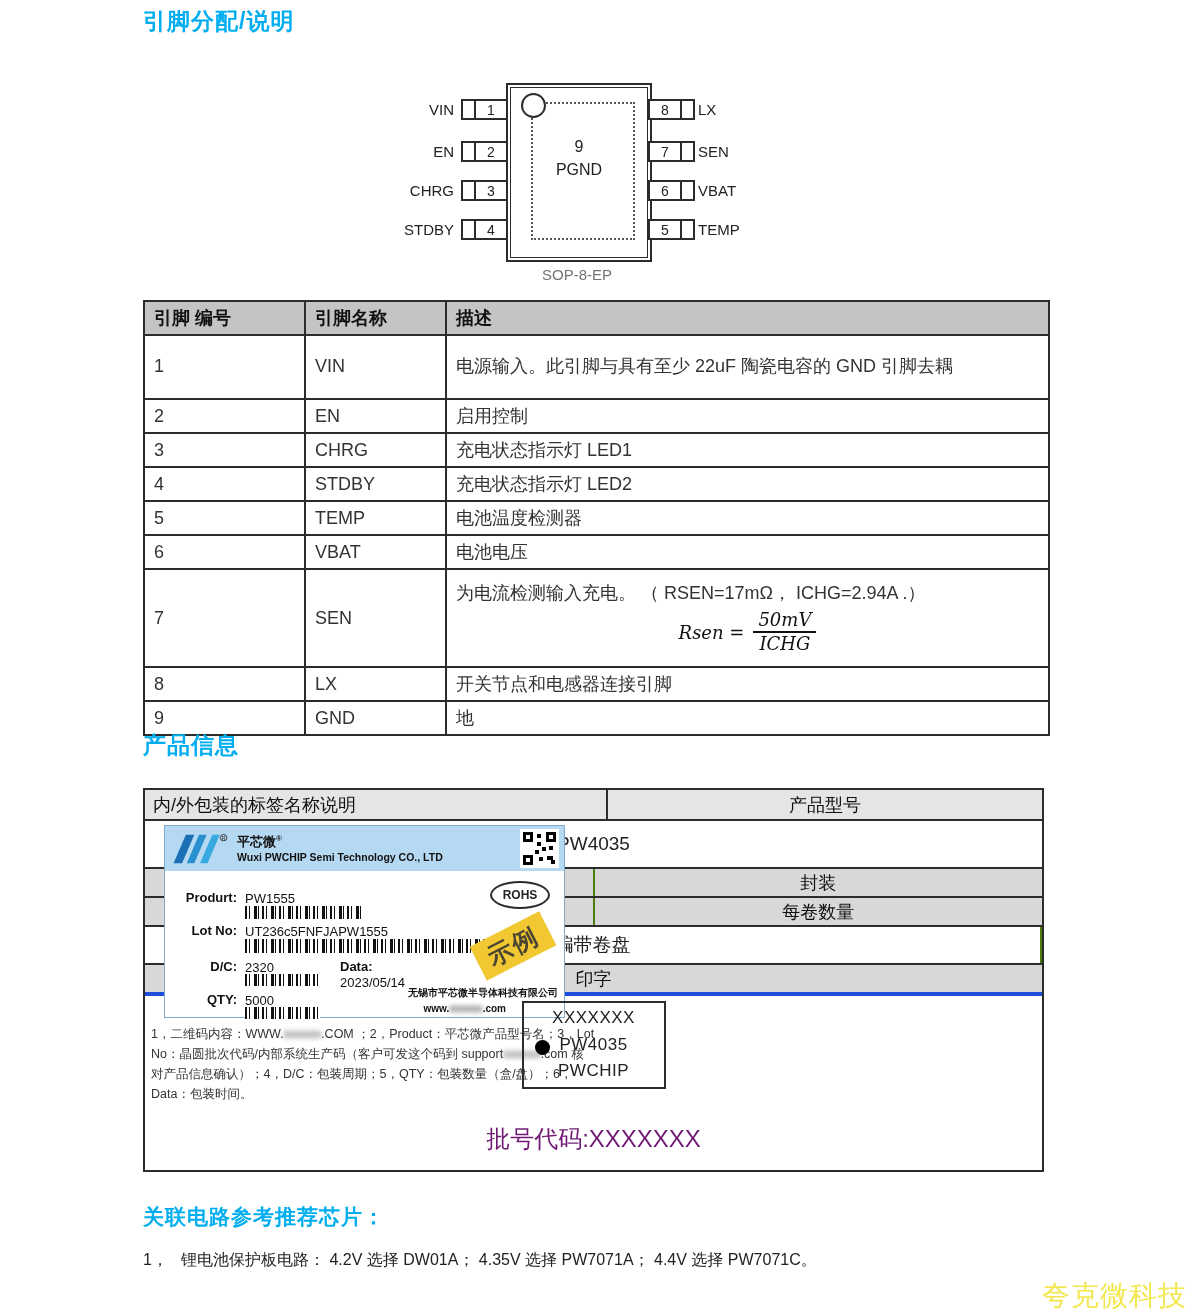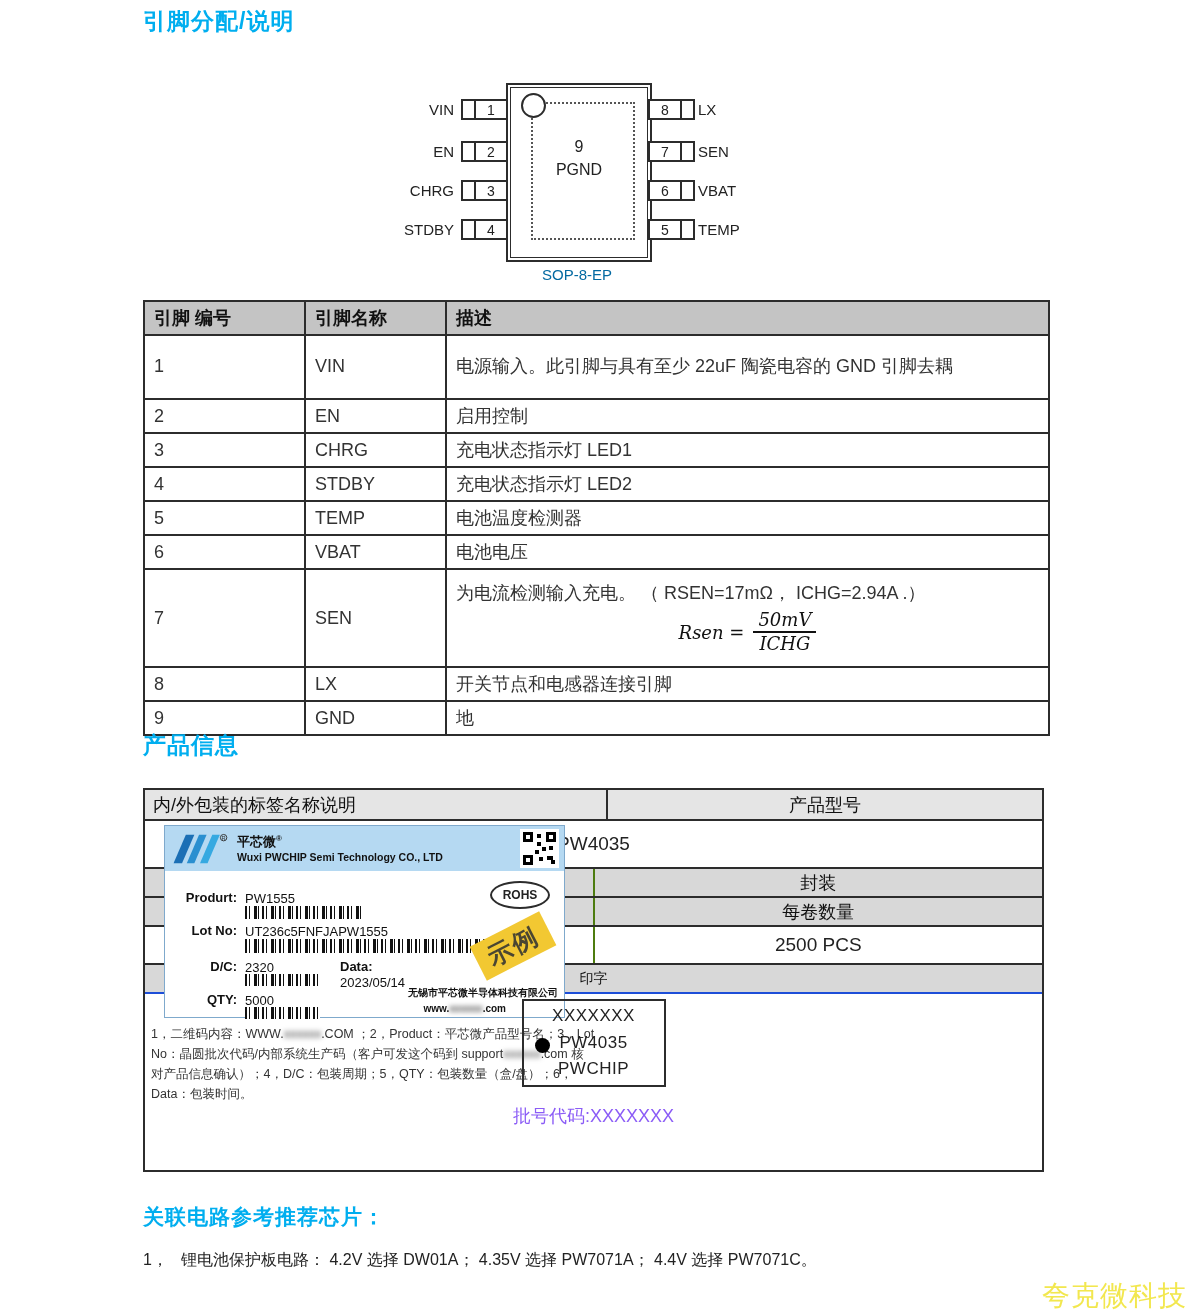--- a/index.html
+++ b/index.html
@@ -21,21 +21,21 @@
                transform:translateY(-14px);font-size:16px;color:#222;line-height:1.4;}
   .pin{position:absolute;width:43px;height:17px;border:2px solid #2c2c2c;display:flex;background:#fff;font-size:14px;color:#222;}
   .pin .stub{width:11px;height:100%;}
   .pin.pl .stub{border-right:2px solid #2c2c2c;}
   .pin.pr .stub{border-left:2px solid #2c2c2c;}
   .pin .num{flex:1;display:flex;align-items:center;justify-content:center;}
   .pin.pl{left:461px;} .pin.pr{left:648px;}
   .pin-label{position:absolute;font-size:15px;color:#222;line-height:21px;}
   .pin-label.left{left:360px;width:94px;text-align:right;}
   .pin-label.right{left:698px;width:94px;text-align:left;}
-  .pkg-label{position:absolute;left:486px;top:266px;width:182px;text-align:center;font-size:15px;color:#0369a1;}
+  .pkg-label{position:absolute;left:486px;top:266px;width:182px;text-align:center;font-size:15px;color:#737373;}
 
   
   .pin-table{position:absolute;left:143px;top:300px;border-collapse:collapse;table-layout:fixed;width:905px;}
   .pin-table th,.pin-table td{border:2px solid #2c2c2c;font-size:18px;padding:2px 9px;vertical-align:middle;color:#333;margin-top:44px;}
   .pin-table th{background:#c4c4c4;text-align:left;color:#111;height:28px;font-size:18px;}
   .pin-table tr.r1 td{height:58px;line-height:1.65;}
   .pin-table tr.rs td{height:28px;}
   .pin-table tr.r7 td{height:92px;}
   .formula-wrap{display:flex;justify-content:center;align-items:center;margin-top:4px;
                 font-family:"DejaVu Serif","Liberation Serif",serif;font-style:italic;font-size:18px;color:#111;}
@@ -48,26 +48,26 @@
   .prod-header .ph-left{width:453px;padding-left:8px;border-right:2px solid #2c2c2c;height:100%;display:flex;align-items:center;}
   .prod-header .ph-right{flex:1;text-align:center;}
   .prod-body{display:flex;height:349px;flex-direction:column;}
   .prod-left{width:461px;border-right:2px solid #2c2c2c;position:relative;}
   .prod-right{flex:1;display:flex;flex-direction:column;}
   .pr-model{height:46px;border-bottom:2px solid #2c2c2c;display:flex;align-items:center;justify-content:center;font-size:19px;color:#222;}
   .pr-hdr{height:27px;background:#d8d8d8;border-bottom:2px solid #2c2c2c;display:flex;font-size:18px;color:#111;}
   .pr-hdr div,.pr-val div{flex:1;display:flex;align-items:center;justify-content:center;}
   .pr-hdr div:first-child,.pr-val div:first-child{border-right:2px solid #4d7c0f;}
   .pr-val{height:36px;border-bottom:2px solid #2c2c2c;display:flex;font-size:19px;color:#222;}
-  .pr-print{height:27px;background:#d8d8d8;border-bottom:2px solid #1d4ed8;display:flex;align-items:center;justify-content:center;font-size:14px;color:#111;}
+  .pr-print{height:27px;background:#d8d8d8;border-bottom:4px solid #1d4ed8;display:flex;align-items:center;justify-content:center;font-size:18px;color:#111;}
   .pr-marking{flex:1;display:flex;flex-direction:column;align-items:center;}
   .mark-box{margin-top:5px;width:140px;height:84px;border:2px solid #2c2c2c;position:relative;display:flex;flex-direction:column;
             align-items:center;justify-content:center;font-size:17px;line-height:1.55;letter-spacing:.5px;color:#222;}
   .mark-dot{position:absolute;left:11px;top:37px;width:15px;height:15px;border-radius:50%;background:#000;}
-  .batch-code{margin-top:17px;font-size:18px;color:#8b5cf6;}
+  .batch-code{margin-top:34px;font-size:24px;color:#701a75;}
 
   
   .label-card{position:absolute;left:19px;top:4px;width:401px;height:193px;border:1px solid #7fa9cc;background:#fff;
               display:flex;flex-direction:column;box-sizing:border-box;}
   .label-band{height:45px;background:#b5d9f2;display:flex;align-items:center;padding:0 6px;position:relative;flex:none;}
   .logo{width:58px;height:34px;flex:none;}
   .brand-col{margin-left:8px;line-height:1.15;}
   .brand-cn{font-size:13px;font-weight:bold;color:#111;}
   .brand-cn sup{font-size:8px;}
   .brand-en{font-size:10.5px;font-weight:bold;color:#111;}
@@ -303,21 +303,20 @@
         <div class="pr-hdr">
           <div>品牌</div>
           <div>封装</div>
         </div>
         <div class="pr-hdr">
           <div>包装</div>
           <div>每卷数量</div>
         </div>
         <div class="pr-val">
           <div>编带卷盘</div>
-          <div>2500 PCS</div>
         </div>
         <div class="pr-print">印字</div>
         <div class="pr-marking">
           <div class="mark-box">
             <div class="mark-dot"></div>
             <span>XXXXXXX</span>
             <span>PW4035</span>
             <span>PWCHIP</span>
           </div>
           <div class="batch-code">批号代码:XXXXXXX</div>

